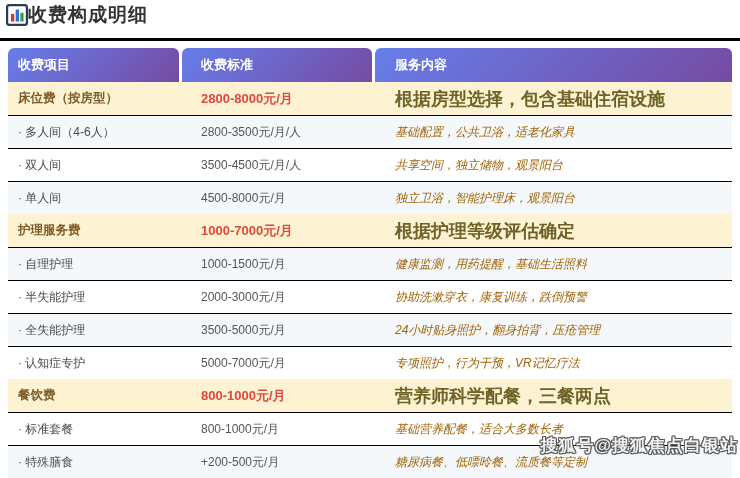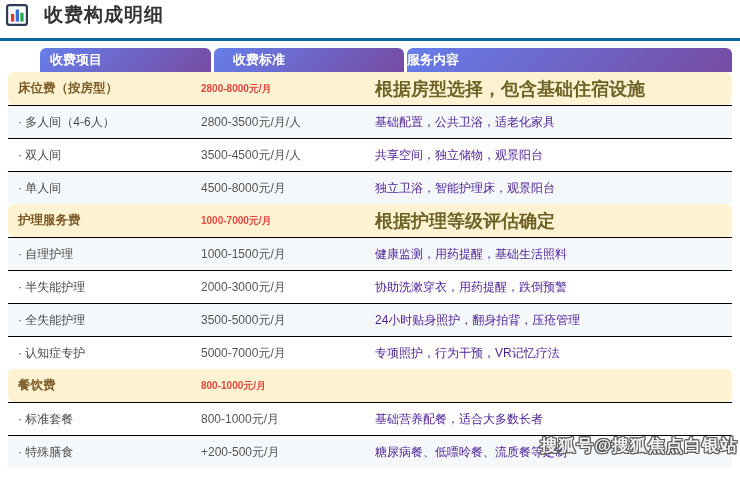--- a/index.html
+++ b/index.html
@@ -5,59 +5,59 @@
   html,body{margin:0;padding:0;background:#ffffff;}
   .page{
     position:relative;
     width:740px;height:478px;
     background:#ffffff;
     font-family:"Liberation Sans","DejaVu Sans",sans-serif;
     overflow:hidden;
   }
   
   .page-header{
-    display:flex;align-items:center;gap:16px;
+    display:flex;align-items:center;gap:0;
     padding:7px 0 16px 6px;
-    border-bottom:3px solid #0369a1;
+    border-bottom:3px solid #000000;
     box-sizing:border-box;height:41px;
   }
   .chart-icon{display:inline-flex;width:22px;height:22px;}
   .page-title{
     margin:0;font-size:19px;font-weight:bold;color:#333333;
     letter-spacing:1px;
   }
   
   .fee-table{margin:7px 8px 0 8px;}
-  .thead{display:flex;height:24px;margin-left:32px;}
+  .thead{display:flex;height:34px;}
   .th{
     box-sizing:border-box;
     display:flex;align-items:center;
     color:#ffffff;font-size:13px;font-weight:bold;
     background:linear-gradient(135deg,#667eea 0%,#764ba2 100%);
     border-radius:6px 6px 0 0;
   }
   .c1{width:171px;padding-left:10px;margin-right:3px;}
   .c2{width:190px;padding-left:19px;margin-right:3px;}
-  .c3{flex:1;padding-left:0;}
+  .c3{flex:1;padding-left:20px;}
   .tbody{}
   .row{
     display:flex;align-items:center;
     height:33px;box-sizing:border-box;
     background:#ffffff;font-size:12px;color:#4a4a4a;
   }
   .row + .row{border-top:1px solid #000000;}
-  .row.category{border-top:none;border-radius:6px;}
+  .row.category{border-top:none;}
   .tbody .row:nth-child(even){background:#f4f8fb;}
   .tbody .row.category{background:#fdf3d2;}
   .cell{box-sizing:border-box;display:flex;align-items:center;height:100%;}
   .row.category .fee-item{color:#7d5b28;font-weight:bold;font-size:12.5px;}
-  .row.category .fee-standard{color:#e0483e;font-weight:bold;font-size:10px;}
+  .row.category .fee-standard{color:#e0483e;font-weight:bold;font-size:13px;}
   .row.category .service-content{color:#6e6226;font-weight:bold;font-size:18px;}
   .row.sub .fee-standard{color:#555555;}
-  .row.sub .service-content{color:#4c1d95;}
+  .row.sub .service-content{color:#a16207;font-style:italic;}
   
   .watermark{
     position:absolute;right:2px;bottom:21px;
     font-size:17px;font-weight:bold;letter-spacing:1px;
     color:rgba(255,255,255,0.92);
     text-shadow:
       1px 1px 0 #5a5a5a,-1px -1px 0 #5a5a5a,
       1px -1px 0 #5a5a5a,-1px 1px 0 #5a5a5a,
       0 1px 0 #5a5a5a,0 -1px 0 #5a5a5a,
       1px 0 0 #5a5a5a,-1px 0 0 #5a5a5a;
@@ -114,35 +114,36 @@
           <div class="cell c3 service-content">根据护理等级评估确定</div>
         </div>
         <div class="row sub">
           <div class="cell c1 fee-item">· 自理护理</div>
           <div class="cell c2 fee-standard">1000-1500元/月</div>
           <div class="cell c3 service-content">健康监测，用药提醒，基础生活照料</div>
         </div>
         <div class="row sub">
           <div class="cell c1 fee-item">· 半失能护理</div>
           <div class="cell c2 fee-standard">2000-3000元/月</div>
-          <div class="cell c3 service-content">协助洗漱穿衣，用药提醒，跌倒预警</div>
+          <div class="cell c3 service-content">协助洗漱穿衣，康复训练，跌倒预警</div>
         </div>
         <div class="row sub">
           <div class="cell c1 fee-item">· 全失能护理</div>
           <div class="cell c2 fee-standard">3500-5000元/月</div>
           <div class="cell c3 service-content">24小时贴身照护，翻身拍背，压疮管理</div>
         </div>
         <div class="row sub">
           <div class="cell c1 fee-item">· 认知症专护</div>
           <div class="cell c2 fee-standard">5000-7000元/月</div>
           <div class="cell c3 service-content">专项照护，行为干预，VR记忆疗法</div>
         </div>
         <div class="row category">
           <div class="cell c1 fee-item">餐饮费</div>
           <div class="cell c2 fee-standard">800-1000元/月</div>
+          <div class="cell c3 service-content">营养师科学配餐，三餐两点</div>
         </div>
         <div class="row sub">
           <div class="cell c1 fee-item">· 标准套餐</div>
           <div class="cell c2 fee-standard">800-1000元/月</div>
           <div class="cell c3 service-content">基础营养配餐，适合大多数长者</div>
         </div>
         <div class="row sub">
           <div class="cell c1 fee-item">· 特殊膳食</div>
           <div class="cell c2 fee-standard">+200-500元/月</div>
           <div class="cell c3 service-content">糖尿病餐、低嘌呤餐、流质餐等定制</div>

